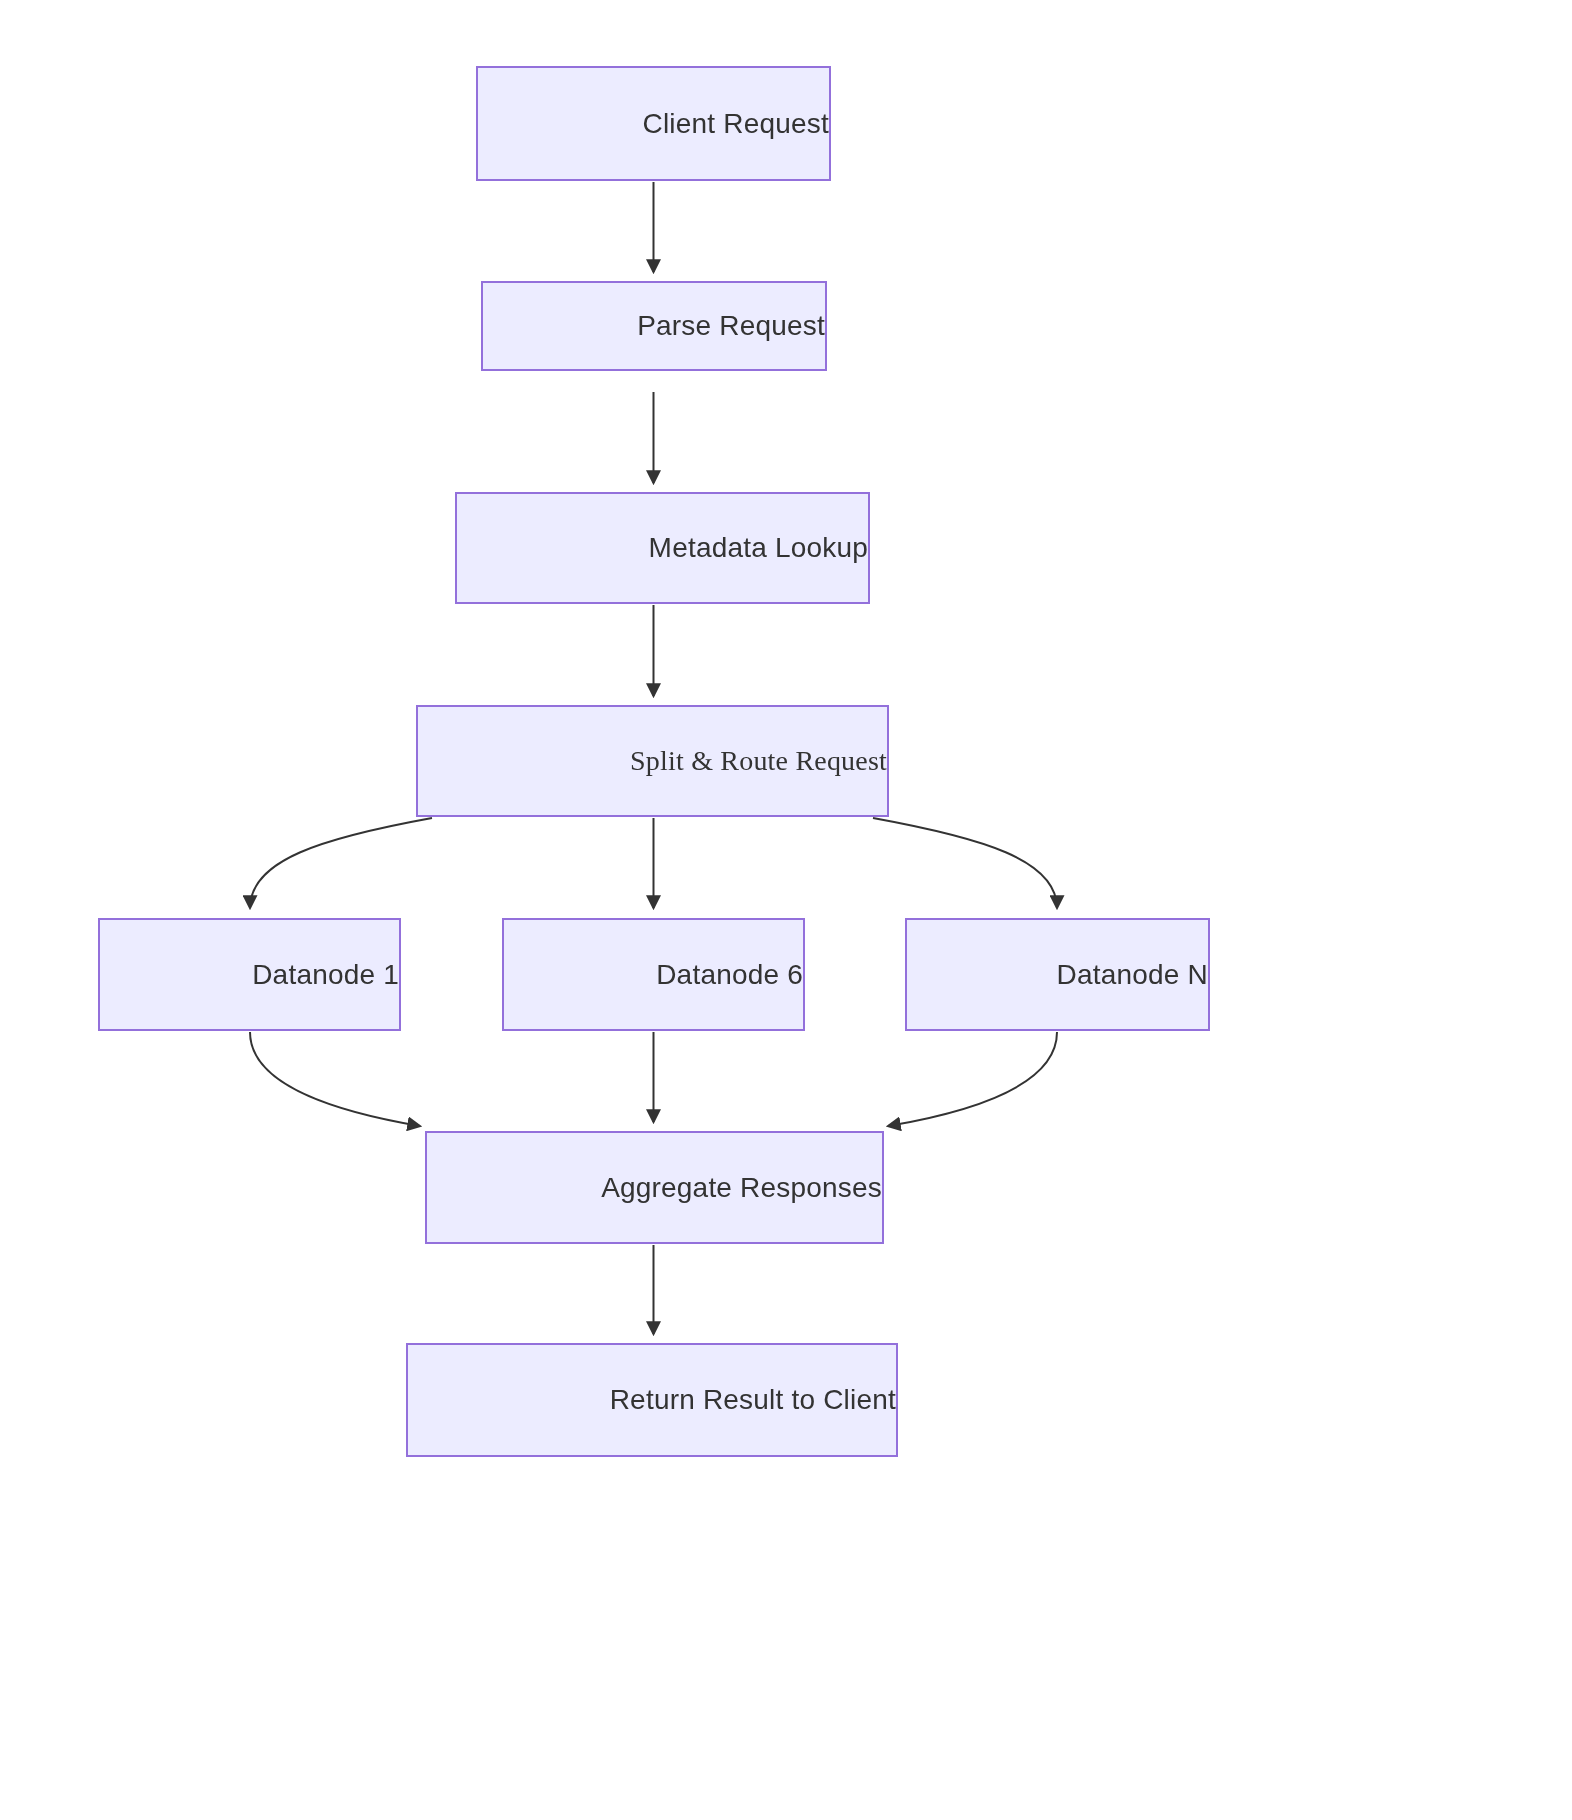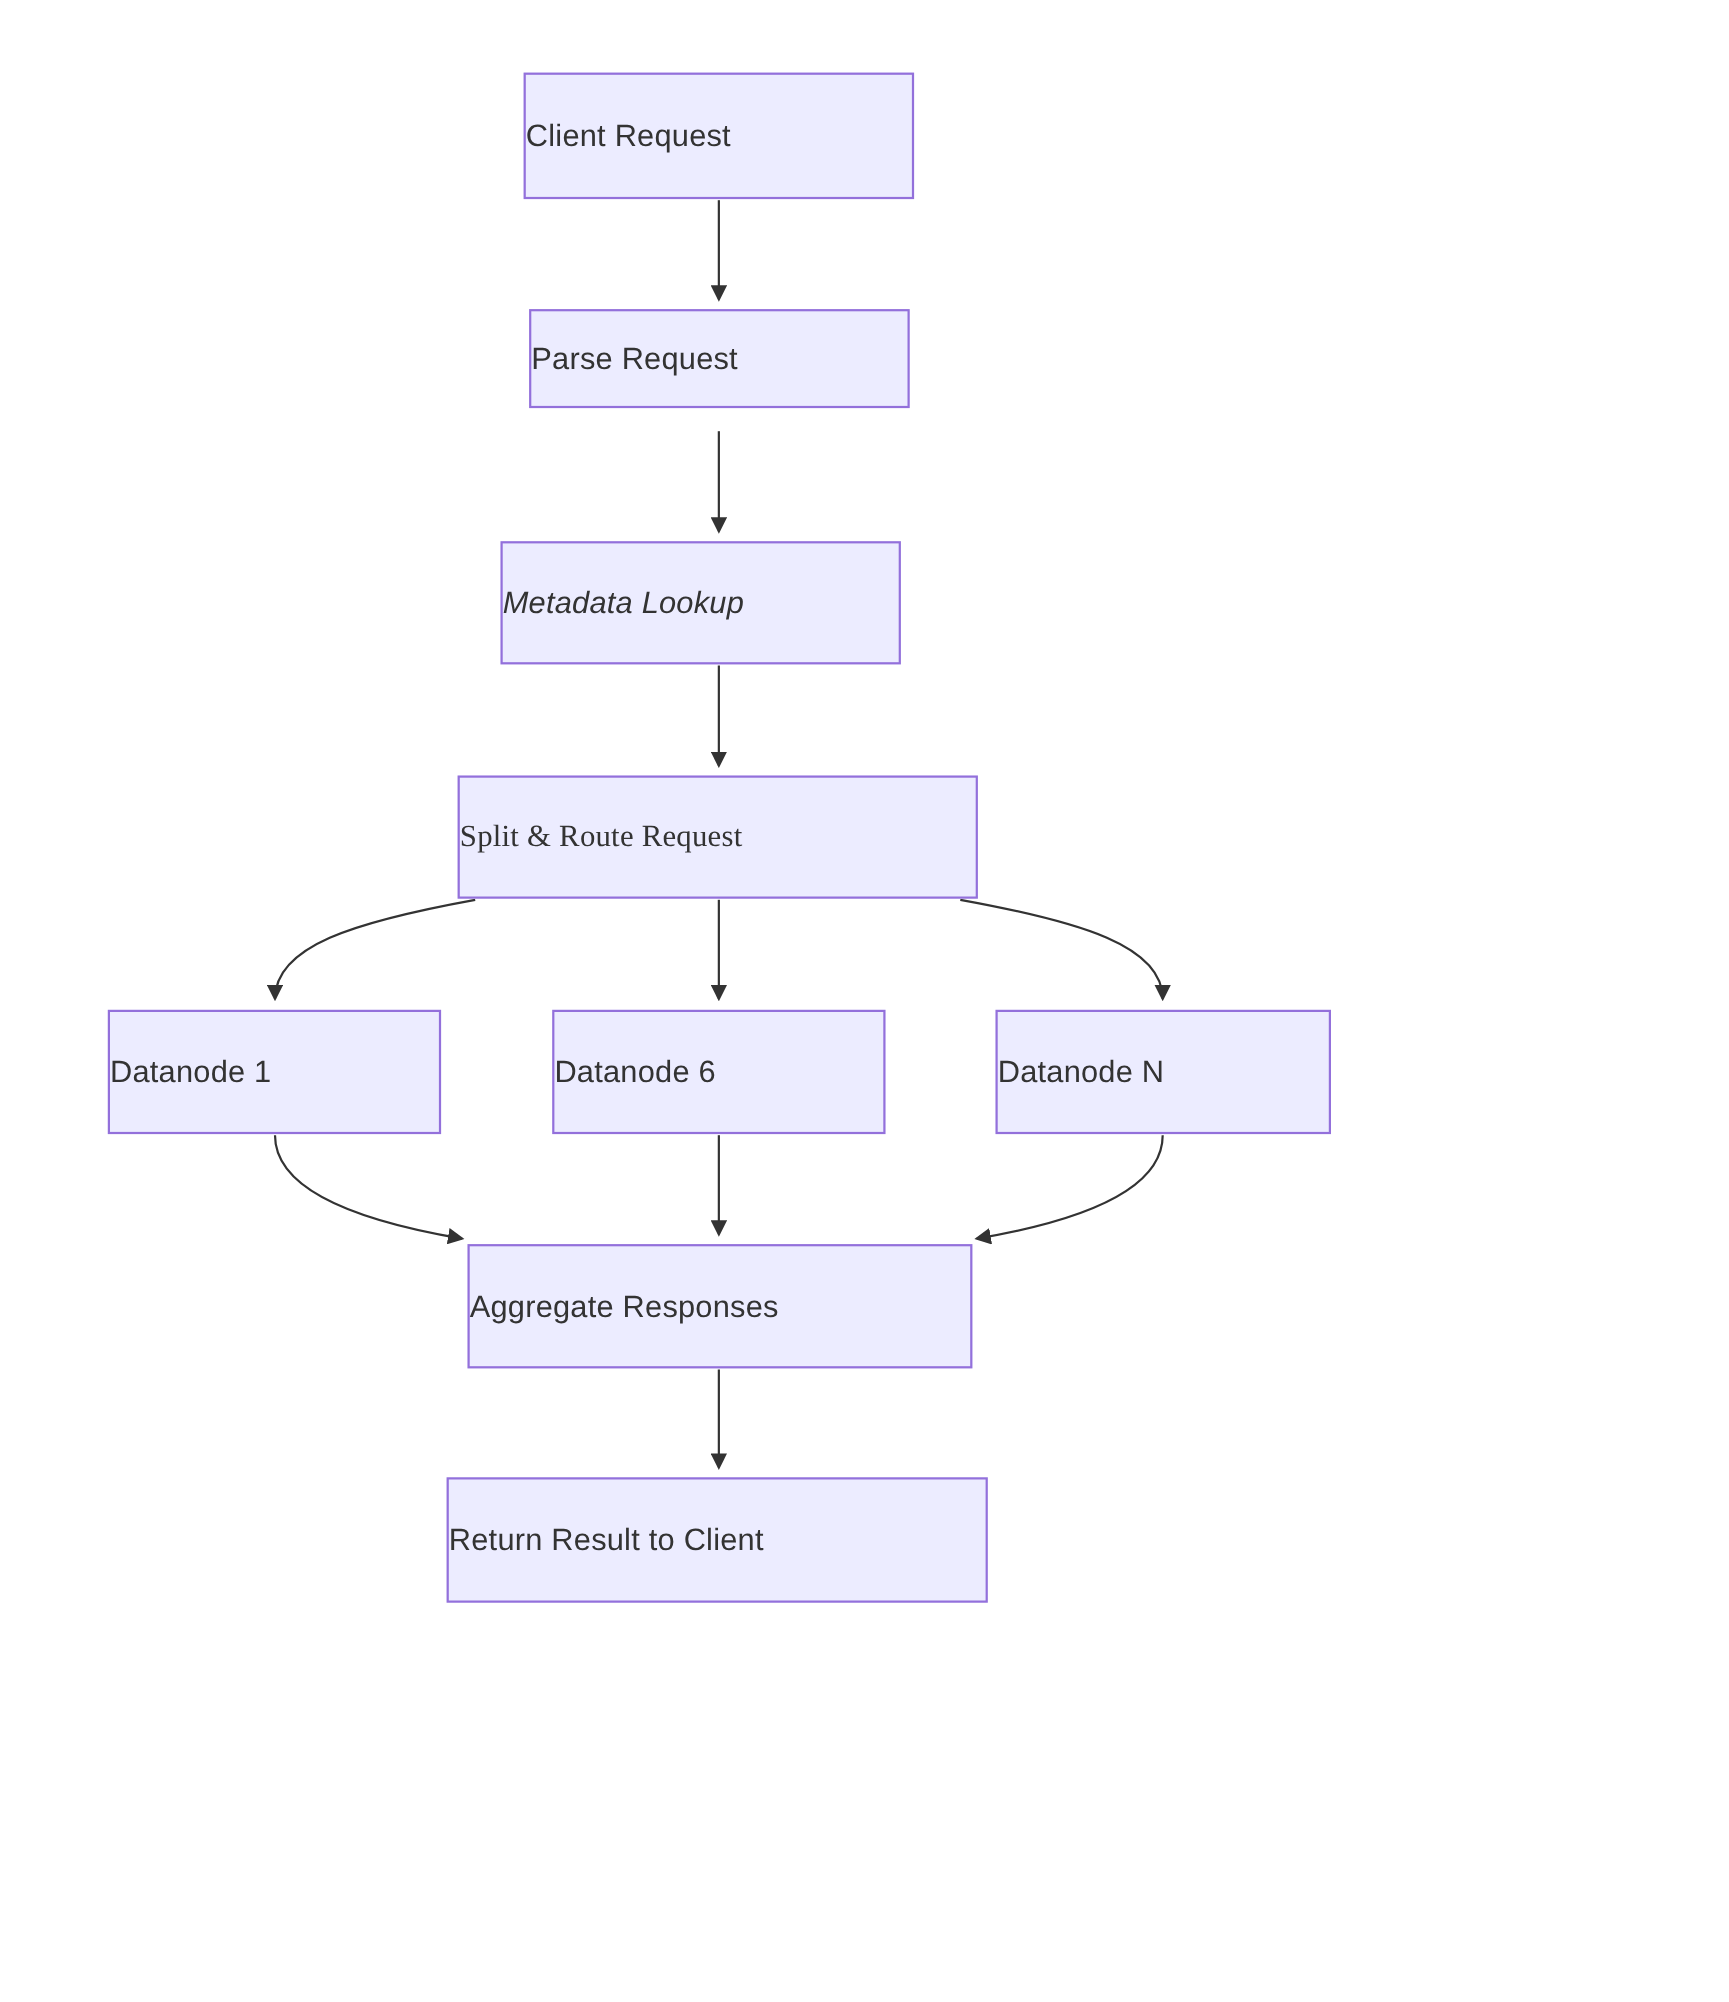--- a/index.html
+++ b/index.html
@@ -23,21 +23,21 @@
     height: 1820px;
     pointer-events: none;
   }
   .node {
     position: absolute;
     box-sizing: border-box;
     background: #ECECFF;
     border: 2px solid #9370DB;
     display: flex;
     align-items: center;
-    justify-content: flex-start;
+    justify-content: flex-end;
     text-align: center;
     color: #333333;
     font-size: 28px;
     letter-spacing: 0.2px;
   }
   .edge {
     fill: none;
     stroke: #333333;
     stroke-width: 2;
   }
@@ -76,21 +76,21 @@
   </svg>
 
   <div class="node" style="left:476px; top:66px; width:355px; height:115px;">
     <span>Client Request</span>
   </div>
 
   <div class="node" style="left:481px; top:281px; width:346px; height:90px;">
     <span>Parse Request</span>
   </div>
 
-  <div class="node" style="left:455px; top:492px; width:364px; height:112px;font-style:italic;">
+  <div class="node" style="left:455px; top:492px; width:415px; height:112px;">
     <span>Metadata Lookup</span>
   </div>
 
   <div class="node" style="left:416px; top:705px; width:473px; height:112px;font-family:Liberation Serif, serif;">
     <span>Split &amp; Route Request</span>
   </div>
 
   <div class="node" style="left:98px; top:918px; width:303px; height:113px;">
     <span>Datanode 1</span>
   </div>

